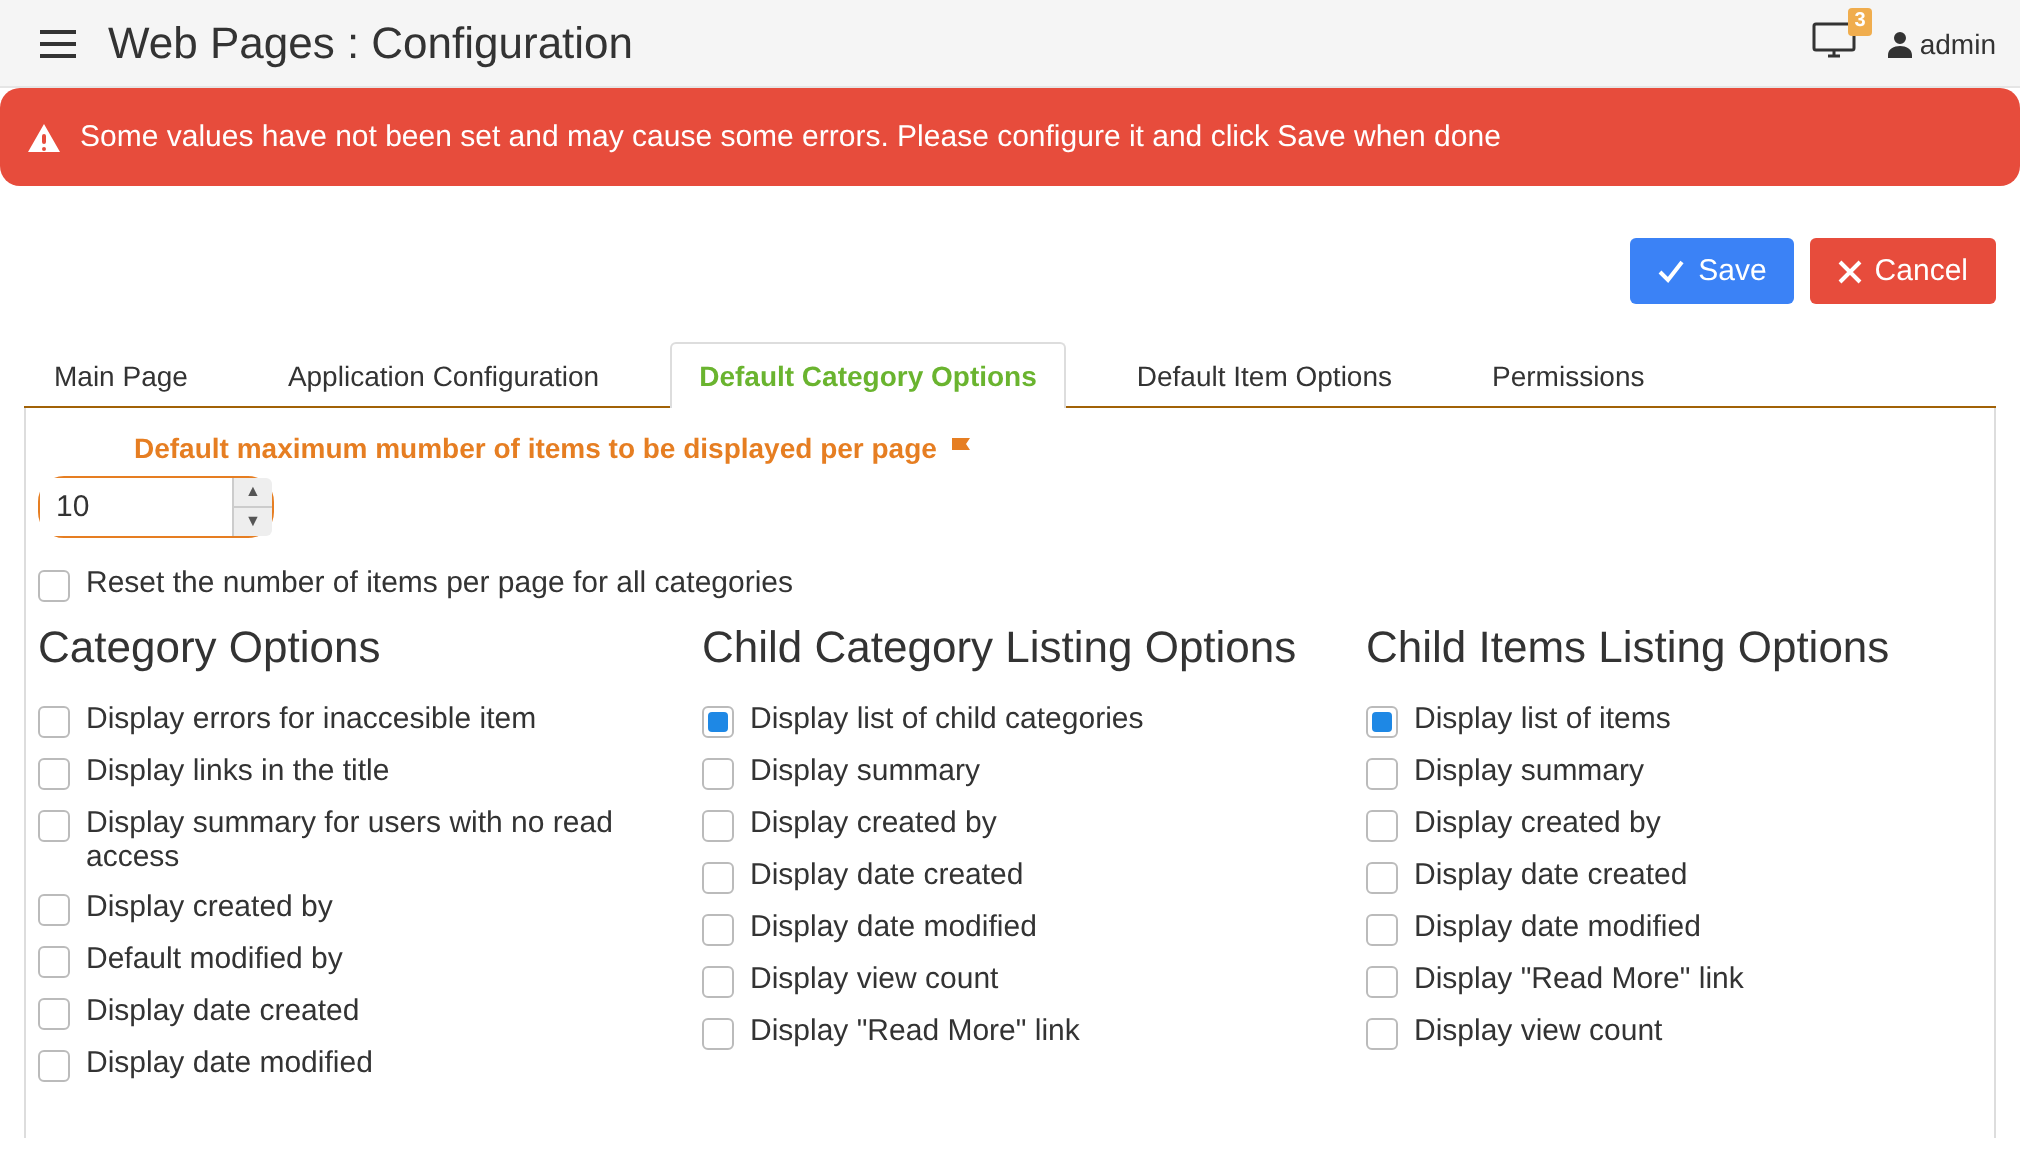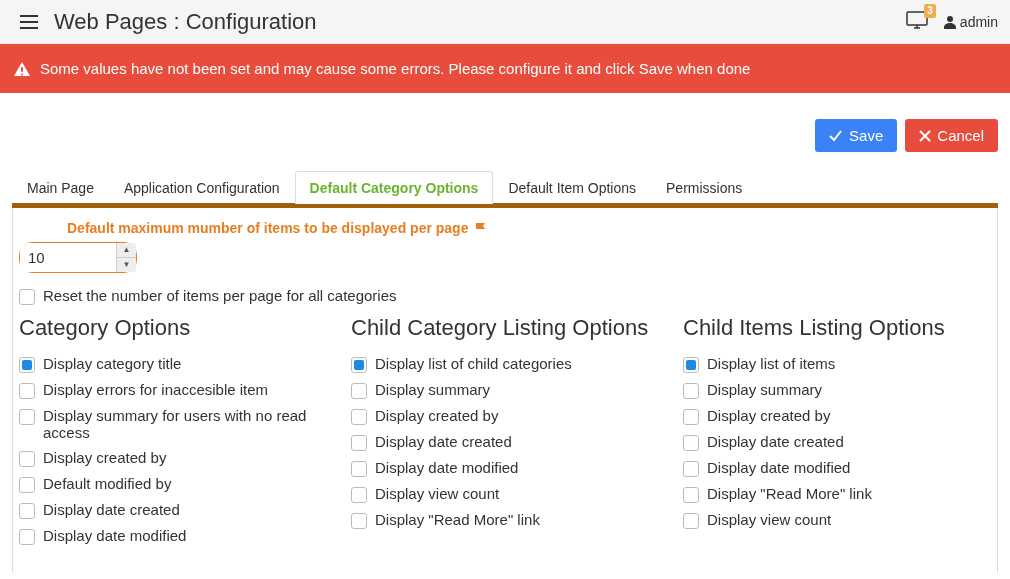--- a/index.html
+++ b/index.html
@@ -58,20 +58,21 @@
     cursor: pointer;
   }
   .alert {
     background: #e74c3c;
     color: #fff;
     padding: 16px 14px;
     display: flex;
     align-items: center;
     gap: 10px;
     font-size: 15px;
+    border-radius: 10px;
   }
   .action-row {
     padding: 26px 12px 10px;
     display: flex;
     justify-content: flex-end;
     gap: 8px;
   }
   .btn {
     padding: 8px 14px;
     border: none;
@@ -81,21 +82,22 @@
     cursor: pointer;
     display: inline-flex;
     align-items: center;
     gap: 6px;
   }
   .btn-save { background: #3b82f6; }
   .btn-cancel { background: #e74c3c; }
   .tabs {
     display: flex;
     margin: 8px 12px 0;
-    border-bottom: 5px solid #a16207;
+    border-bottom: 1px solid #a16207;
+    gap: 20px;
   }
   .tab {
     padding: 8px 14px;
     color: #333;
     font-size: 14px;
     cursor: pointer;
     border: 1px solid transparent;
     border-bottom: none;
     position: relative;
     top: 1px;
@@ -276,26 +278,26 @@
   <div class="check-row">
     <div class="chk"></div>
     <span>Reset the number of items per page for all categories</span>
   </div>
 
   <div class="columns">
     <div class="col">
       <h2>Category Options</h2>
       <div id="col-category">
           <div class="check-row">
-            <div class="chk checked"></div>
-            <span>Display category title</span>
-          </div>
-          <div class="check-row">
             <div class="chk"></div>
             <span>Display errors for inaccesible item</span>
+          </div>
+          <div class="check-row">
+            <div class="chk"></div>
+            <span>Display links in the title</span>
           </div>
           <div class="check-row">
             <div class="chk"></div>
             <span>Display summary for users with no read access</span>
           </div>
           <div class="check-row">
             <div class="chk"></div>
             <span>Display created by</span>
           </div>
           <div class="check-row">

